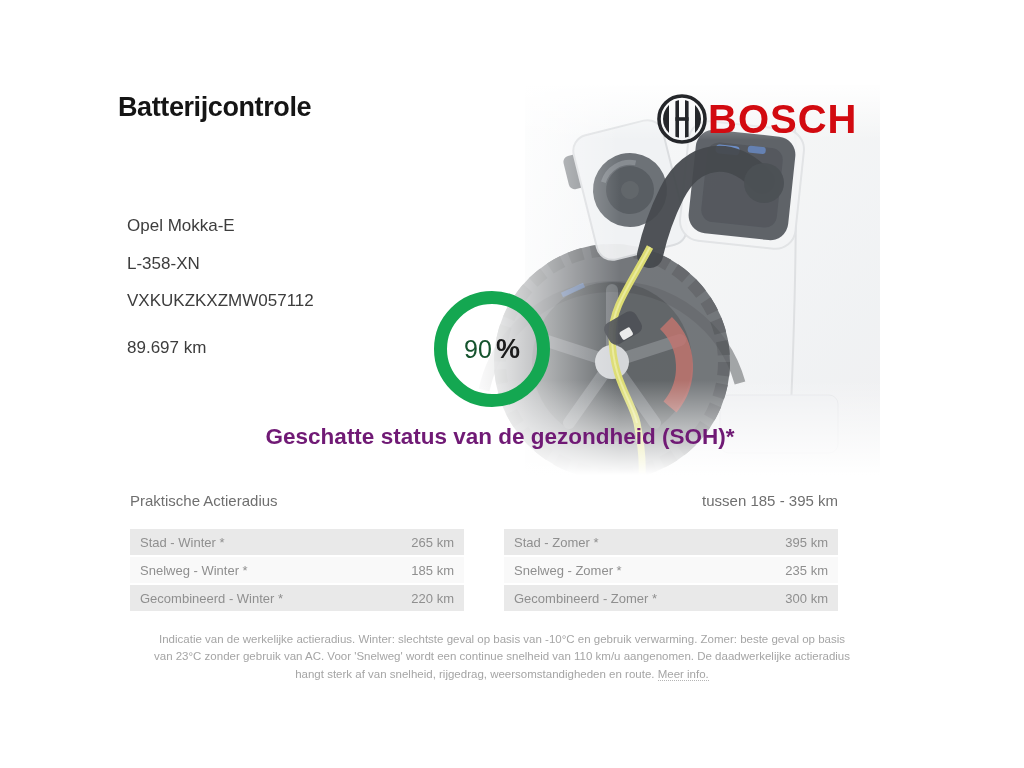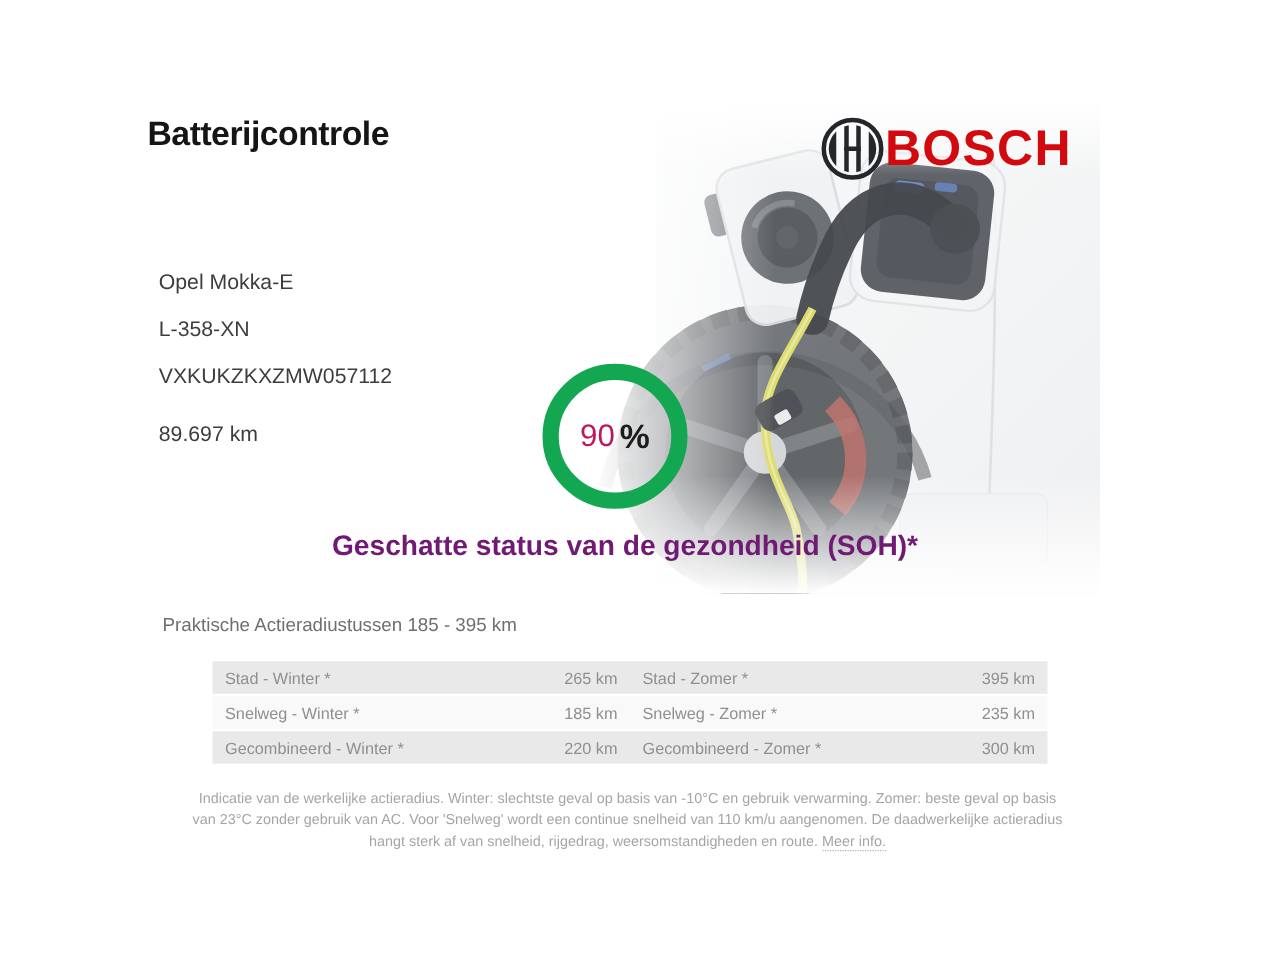--- a/index.html
+++ b/index.html
@@ -22,34 +22,34 @@
   .veh { position:absolute; left:127px; font-size:17px; color:#3d3d3d; }
   .veh.model { top:216px;text-align:center; }
   .veh.plate { top:254px; }
   .veh.vin   { top:291px;text-align:right; }
   .veh.odo   { top:338px; }
 
   
   .gauge { position:absolute; left:434px; top:291px; width:116px; height:116px;
            border:13px solid #14a751; border-radius:50%;
            display:flex; align-items:center; justify-content:center; background:transparent; }
-  .gauge .val { font-size:25px; color:#be185d;text-align:center; }
+  .gauge .val { font-size:25px; color:#14532d;text-align:center; }
   .gauge .pct { font-size:27px; font-weight:700; color:#1c1c1c; margin-left:4px; }
 
   .soh-heading { position:absolute; left:120px; top:424px; width:760px; text-align:center;
                  font-size:22.5px; font-weight:700; color:#701a75; }
 
   
   .range-head { position:absolute; left:130px; top:492px; width:708px;
-                display:flex; align-items:baseline; }
+                display:flex; justify-content:space-between; align-items:baseline; }
   .range-title   { font-size:15px; color:#6f6f6f; }
   .range-summary { font-size:15px; color:#6f6f6f; }
 
   .tables { position:absolute; left:130px; top:529px; width:708px;
-            display:flex; justify-content:flex-end; }
+            display:flex; justify-content:space-between; }
   .rtable { width:334px; }
   .rrow { height:26px; margin-bottom:2px; display:flex; justify-content:space-between;
           align-items:center; padding:0 10px; font-size:13px; color:#8f8f8f; }
   .rrow:nth-child(odd)  { background:#e9e9e9; }
   .rrow:nth-child(even) { background:#f9f9f9; }
 
   
   .disclaimer { position:absolute; left:152px; top:631px; width:700px; text-align:center;
                 font-size:11.5px; line-height:1.5; color:#a5a5a5; }
   .disclaimer .link { color:#a5a5a5; border-bottom:1px dotted #b5b5b5; cursor:pointer; }

